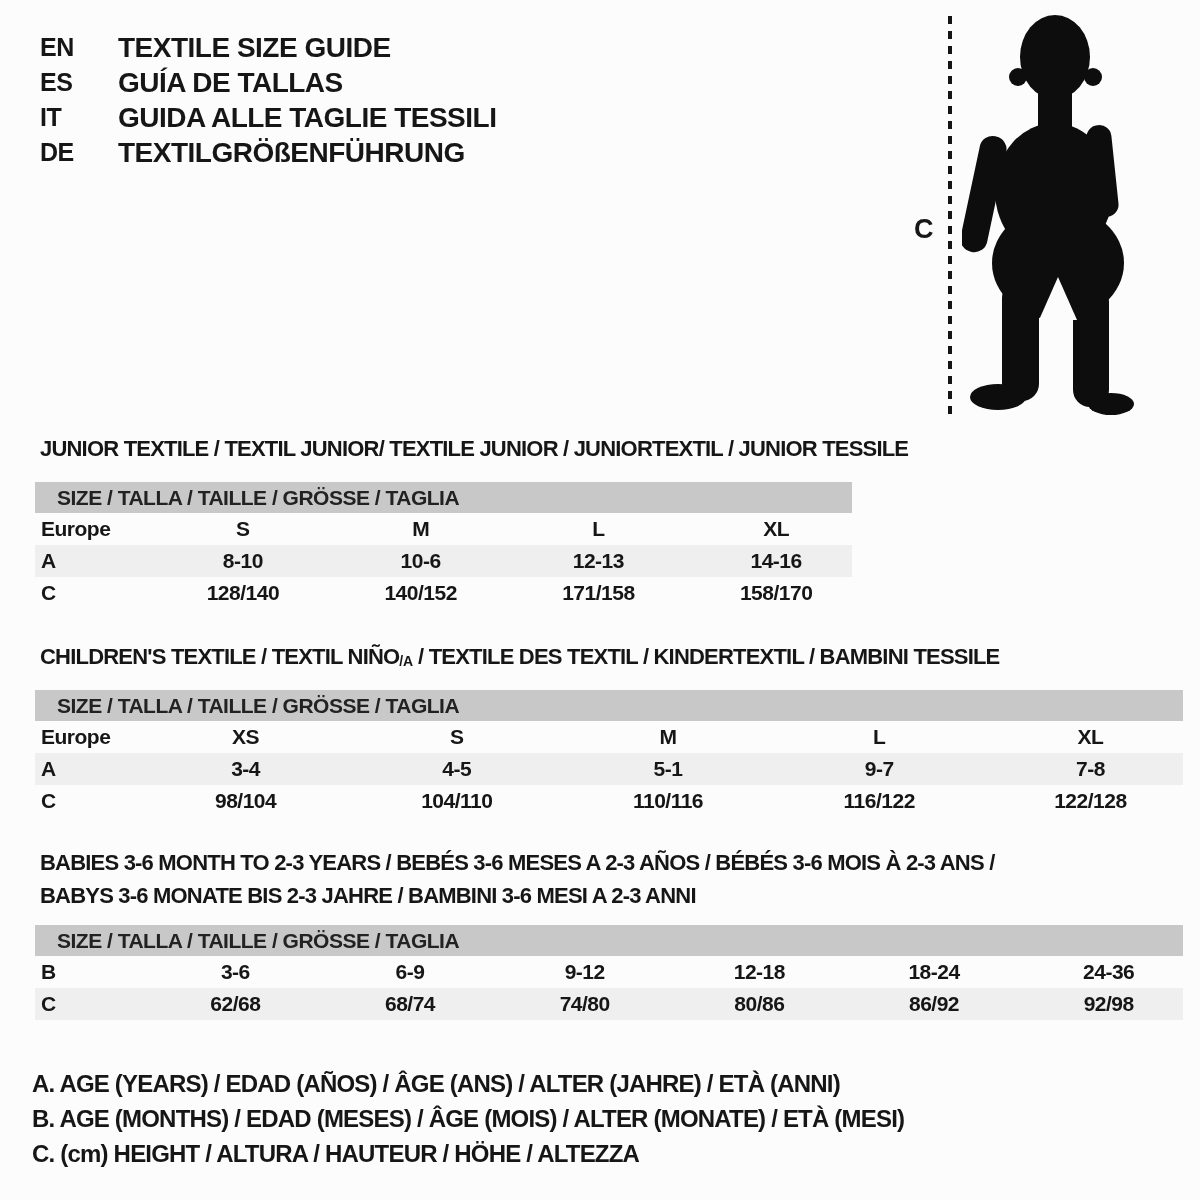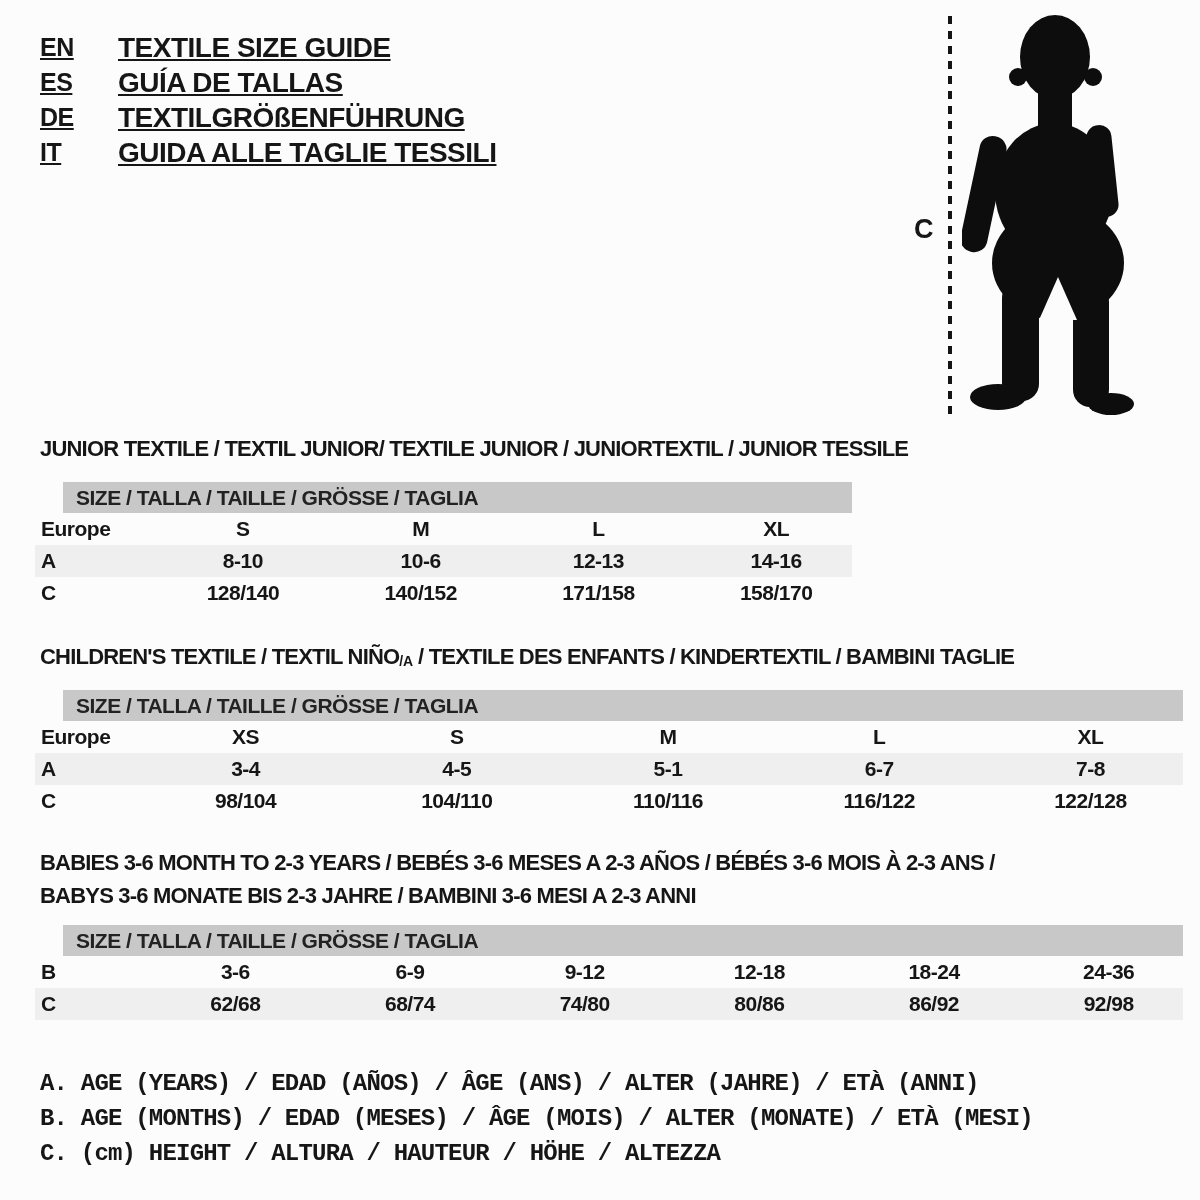--- a/index.html
+++ b/index.html
@@ -5,75 +5,75 @@
   * { margin:0; padding:0; box-sizing:border-box; }
   html,body { background:#ffffff; }
   .canvas {
     position:relative; width:1200px; height:1200px;
     background:#fcfcfc; overflow:hidden;
     font-family:"Liberation Sans", sans-serif;
     font-weight:bold; color:#161616;
   }
   
   .lang-list { position:absolute; left:40px; top:30px; }
-  .lang-row { height:35px; display:flex; align-items:center;text-decoration:underline; }
+  .lang-row { height:35px; display:flex; align-items:center; }
   .lang-code { width:78px; font-size:25px; letter-spacing:-0.5px; }
   .lang-title { font-size:28px; letter-spacing:-0.5px; white-space:nowrap; }
   
   .measure-line {
     position:absolute; left:948px; top:16px; width:4px; height:400px;
     background:repeating-linear-gradient(to bottom, #141414 0 8px, rgba(0,0,0,0) 8px 15px);
   }
   .measure-label { position:absolute; left:914px; top:214px; font-size:27px; }
   .baby-svg { position:absolute; left:962px; top:13px; width:178px; height:408px; }
   
   .sec-title { position:absolute; left:40px; font-size:22px; letter-spacing:-0.8px; white-space:nowrap; }
   .sec-title .subtxt { font-size:14px; letter-spacing:-0.3px; vertical-align:-2px; }
   .two-line { line-height:33px; }
   .sizetable { position:absolute; left:35px; }
   .t1 { width:817px; top:482px; }
   .t2 { width:1148px; top:690px; }
   .t3 { width:1148px; top:925px; }
   .thead {
     height:31px; line-height:31px; background:#c8c8c8;
-    padding-left:13px; font-size:21px; letter-spacing:-0.5px;
-    color:#222222; white-space:nowrap;margin-left:28px;
+    padding-left:22px; font-size:21px; letter-spacing:-0.5px;
+    color:#222222; white-space:nowrap;
   }
   .trow { display:grid; height:32px; align-items:center; font-size:21px; letter-spacing:-0.5px;gap:26px; }
   .t1 .trow { grid-template-columns:106px repeat(4, 1fr); }
   .t2 .trow { grid-template-columns:92px repeat(5, 1fr); }
   .t3 .trow { grid-template-columns:100px repeat(6, 1fr); }
   .trow.shaded { background:#efefef; }
   .cell-label { text-align:left; padding-left:6px; }
   .cell-val { text-align:center; }
   
-  .legend { position:absolute; left:40px; top:1066px;font-family:Liberation Mono, monospace; }
+  .legend { position:absolute; left:32px; top:1066px; }
   .legend-line { height:35px; line-height:35px; font-size:24px; letter-spacing:-0.8px; white-space:nowrap; }
 </style>
 </head>
 <body>
 
 <div class="canvas" style="background-color: rgb(252, 252, 252);">
 
   <div class="lang-list">
     <div class="lang-row">
       <span class="lang-code">EN</span>
       <span class="lang-title">TEXTILE SIZE GUIDE</span>
     </div>
     <div class="lang-row">
       <span class="lang-code">ES</span>
       <span class="lang-title">GUÍA DE TALLAS</span>
     </div>
     <div class="lang-row">
+      <span class="lang-code">IT</span>
+      <span class="lang-title">GUIDA ALLE TAGLIE TESSILI</span>
+    </div>
+    <div class="lang-row">
       <span class="lang-code">DE</span>
       <span class="lang-title">TEXTILGRÖßENFÜHRUNG</span>
-    </div>
-    <div class="lang-row">
-      <span class="lang-code">IT</span>
-      <span class="lang-title">GUIDA ALLE TAGLIE TESSILI</span>
     </div>
   </div>
 
   <div class="measure-line"></div>
   <div class="measure-label">C</div>
   <svg class="baby-svg" viewBox="0 0 178 408" xmlns="http://www.w3.org/2000/svg">
     <g fill="#0d0d0d">
       <ellipse cx="93" cy="44" rx="35" ry="42"></ellipse>
       <circle cx="56" cy="64" r="9"></circle>
       <circle cx="131" cy="64" r="9"></circle>
@@ -109,37 +109,37 @@
     </div>
     <div class="trow">
       <span class="cell-label">C</span>
       <span class="cell-val">128/140</span>
       <span class="cell-val">140/152</span>
       <span class="cell-val">171/158</span>
       <span class="cell-val">158/170</span>
     </div>
   </div>
 
-  <div class="sec-title" style="top:644px;"><span>CHILDREN'S TEXTILE / TEXTIL NIÑO</span><span class="subtxt">/A</span><span> / TEXTILE DES ENFANTS / KINDERTEXTIL / BAMBINI TAGLIE</span></div>
+  <div class="sec-title" style="top:644px;"><span>CHILDREN'S TEXTILE / TEXTIL NIÑO</span><span class="subtxt">/A</span><span> / TEXTILE DES TEXTIL / KINDERTEXTIL / BAMBINI TESSILE</span></div>
   <div class="sizetable t2">
     <div class="thead" style="background-color: rgb(200, 200, 200);">SIZE / TALLA / TAILLE / GRÖSSE / TAGLIA</div>
     <div class="trow">
       <span class="cell-label">Europe</span>
       <span class="cell-val">XS</span>
       <span class="cell-val">S</span>
       <span class="cell-val">M</span>
       <span class="cell-val">L</span>
       <span class="cell-val">XL</span>
     </div>
     <div class="trow shaded" style="background-color: rgb(239, 239, 239);">
       <span class="cell-label">A</span>
       <span class="cell-val">3-4</span>
       <span class="cell-val">4-5</span>
       <span class="cell-val">5-1</span>
-      <span class="cell-val">6-7</span>
+      <span class="cell-val">9-7</span>
       <span class="cell-val">7-8</span>
     </div>
     <div class="trow">
       <span class="cell-label">C</span>
       <span class="cell-val">98/104</span>
       <span class="cell-val">104/110</span>
       <span class="cell-val">110/116</span>
       <span class="cell-val">116/122</span>
       <span class="cell-val">122/128</span>
     </div>

